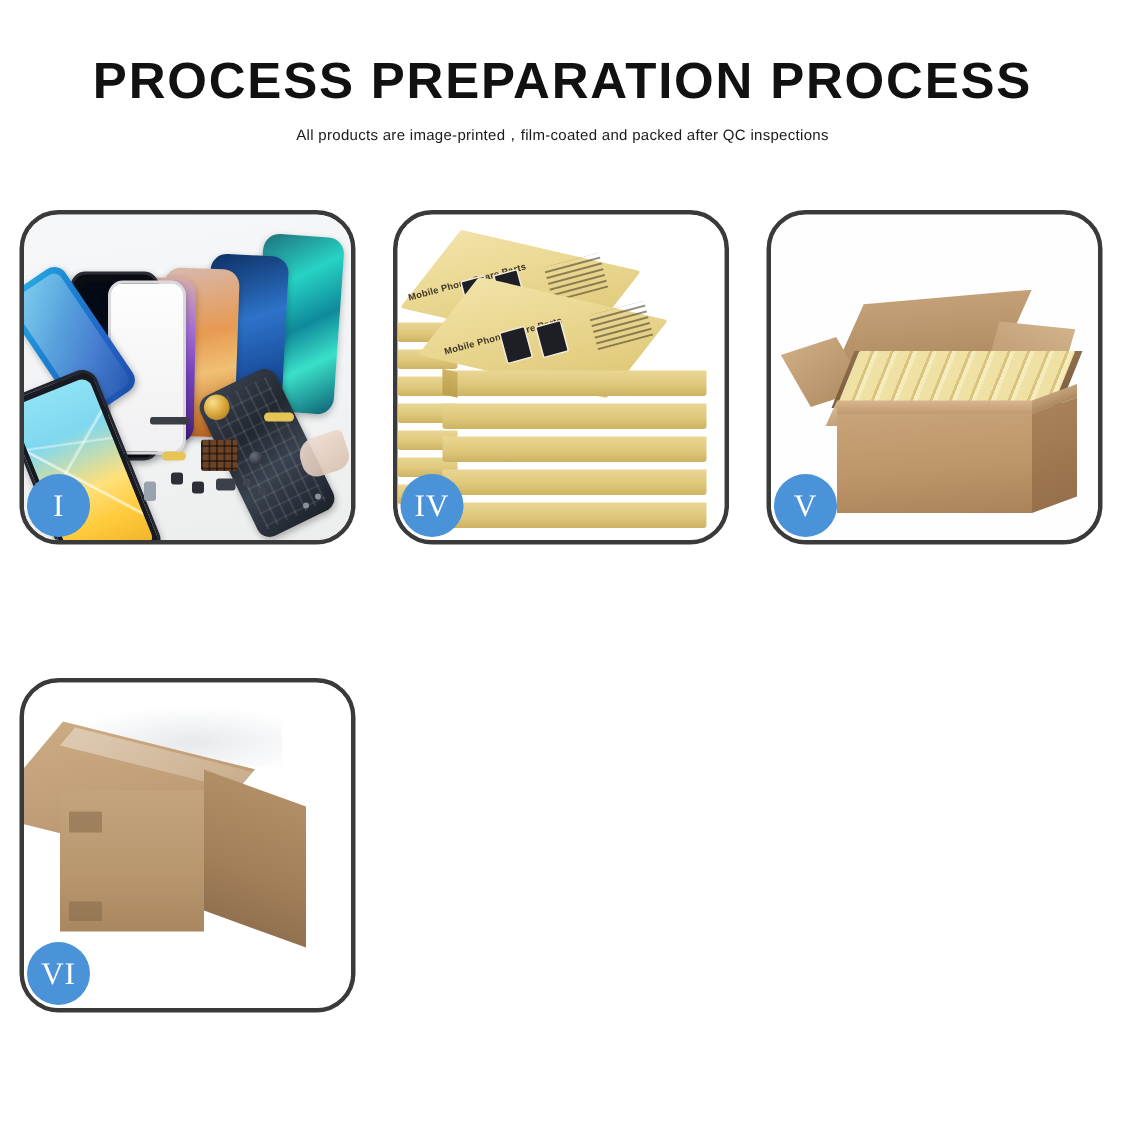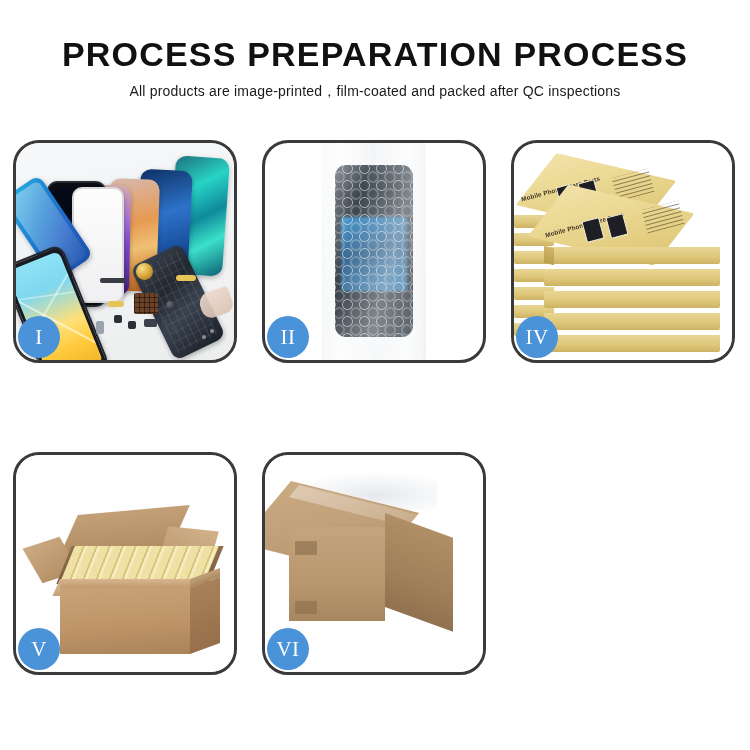--- a/index.html
+++ b/index.html
@@ -26,21 +26,21 @@
     font-size: 34px;
     font-weight: 700;
     letter-spacing: 1.2px;
     color: #111111;
     line-height: 1.1;
     margin: 0;
     white-space: nowrap;
   }
   .page-subtitle {
     font-family: "Liberation Sans", sans-serif;
-    font-size: 14px;
+    font-size: 10px;
     font-weight: 400;
     color: #1a1a1a;
     margin: 10px 0 0 0;
     letter-spacing: 0.2px;
     white-space: nowrap;
   }
 
   
   .grid {
     position: absolute;
@@ -568,29 +568,20 @@
       <div class="part p-cam" style="left:150px; top:158px;"></div>
       <div class="part p-tray" style="left:80px; top:178px;"></div>
       <div class="part p-tiny" style="left:146px; top:176px;"></div>
       <div class="part p-tiny" style="left:156px; top:182px;"></div>
       <div class="part p-screw" style="left:186px; top:192px;"></div>
       <div class="part p-screw" style="left:194px; top:186px;"></div>
     </div>
     <div class="badge">I</div>
   </div>
 
-  <div class="panel">
-    <div class="panel-stage">
-      <div class="p2-bag"></div>
-      <div class="p2-item"></div>
-      <div class="p2-bubbles"></div>
-      <div class="p2-sheen"></div>
-    </div>
-    <div class="badge">II</div>
-  </div>
 
 
   <div class="panel">
     <div class="panel-stage">
       <div class="p4-bg"></div>
       <div class="p4-stack">
 
         <div class="kbox-front" style="left:0px; top:72px; width:40px; height:13px;"></div>
         <div class="kbox-front" style="left:0px; top:90px; width:40px; height:13px;"></div>
         <div class="kbox-front" style="left:0px; top:108px; width:40px; height:13px;"></div>

